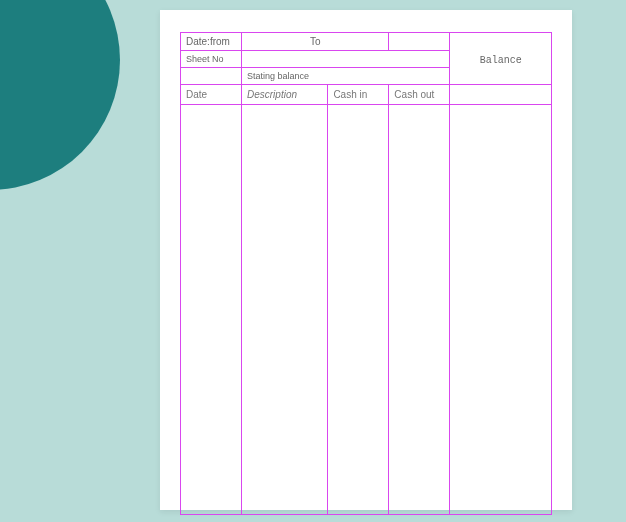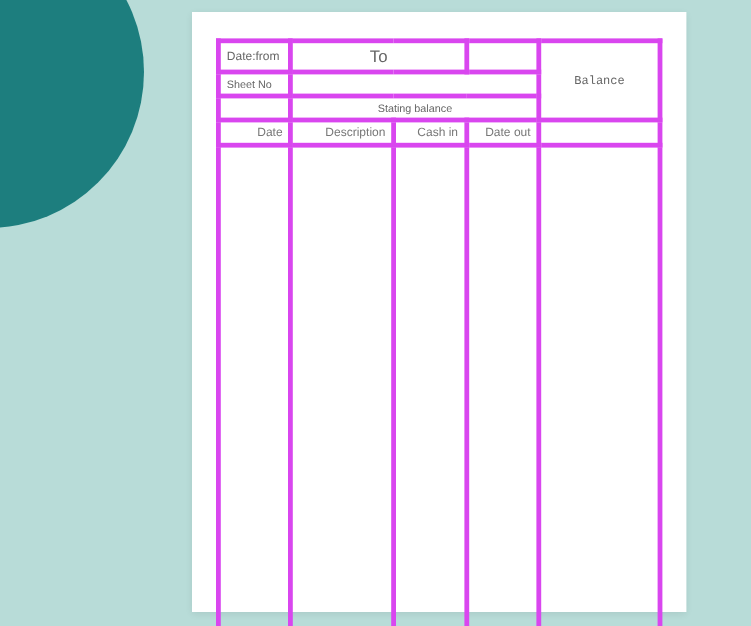--- a/index.html
+++ b/index.html
@@ -30,38 +30,38 @@
     box-shadow: 0 2px 6px rgba(0,0,0,0.08);
     padding: 22px 20px 20px 20px;
   }
   .grid {
     width: 100%;
     border-collapse: collapse;
     font-size: 10px;
     color: #666;
   }
   .grid td, .grid th {
-    border: 4px solid #d946ef;
+    border: 1px solid #d946ef;
     padding: 3px 5px;
     vertical-align: middle;
     font-weight: normal;
   }
   .row1 td { height: 18px; }
   .row2 td { height: 14px; font-size: 9px; }
-  .row3 td { height: 14px; font-size: 9px; text-align: center; }
-  .headers th { height: 20px; text-align: right; font-size: 10px; color: #777; }
+  .row3 td { height: 14px; font-size: 9px; }
+  .headers th { height: 20px; text-align: left; font-size: 10px; color: #777; }
   .body td { height: 410px; border-top: none; }
   .body td + td { border-left: 1px solid #e8e8e8; }
   .balance-body { border-top: none !important; }
   .date-from { width: 60px; }
-  .desc-col { width: 85px; }
+  .desc-col { width: 85px; font-style: italic; }
   .cashin-col { width: 60px; margin-top: 36px; }
   .cashout-col { width: 60px; }
   .balance-col { width: 100px; text-align: center !important; padding-top: 6px !important; font-family: Liberation Mono, monospace; }
-  .to-cell { text-align: center; font-size: 14px; font-weight: bold; margin-top: 24px; }
+  .to-cell { text-align: center; font-size: 10px; font-weight: bold; margin-top: 24px; }
   .date-label { font-size: 10px; padding-left: 4px; }
   .sheetno { font-size: 9px; }
 </style>
 </head>
 <body>
 
 <div class="bg-circle"></div>
 
 <div class="sheet">
   <table class="grid">
@@ -77,21 +77,21 @@
       <td colspan="3"></td>
     </tr>
     <tr class="row3">
       <td></td>
       <td colspan="3">Stating balance</td>
     </tr>
     <tr class="headers">
       <th class="date-from">Date</th>
       <th class="desc-col">Description</th>
       <th class="cashin-col">Cash in</th>
-      <th class="cashout-col">Date out</th>
+      <th class="cashout-col">Cash out</th>
       <th class="balance-body"></th>
     </tr>
     <tr class="body">
       <td></td>
       <td></td>
       <td></td>
       <td></td>
       <td></td>
     </tr>
   </tbody>

